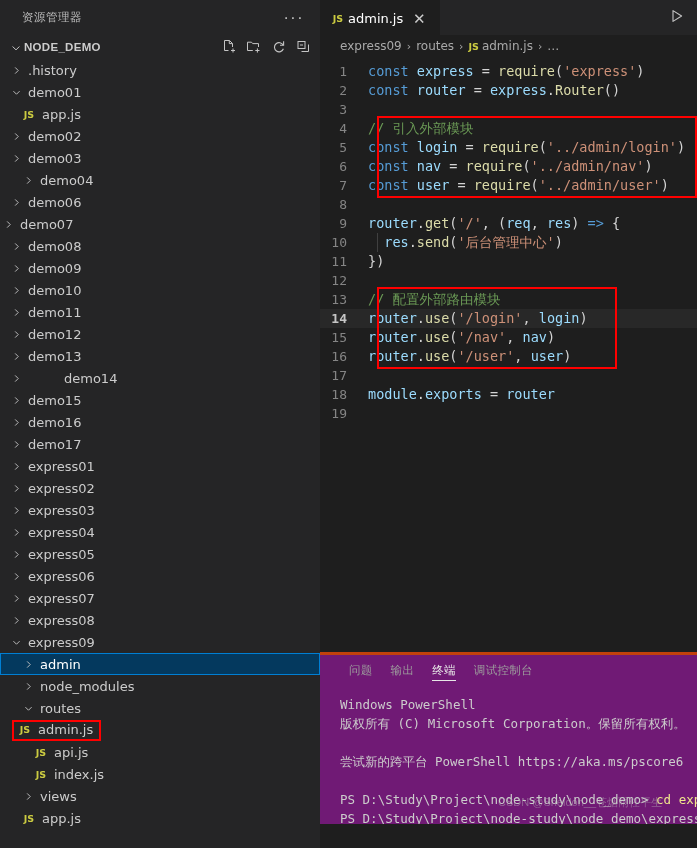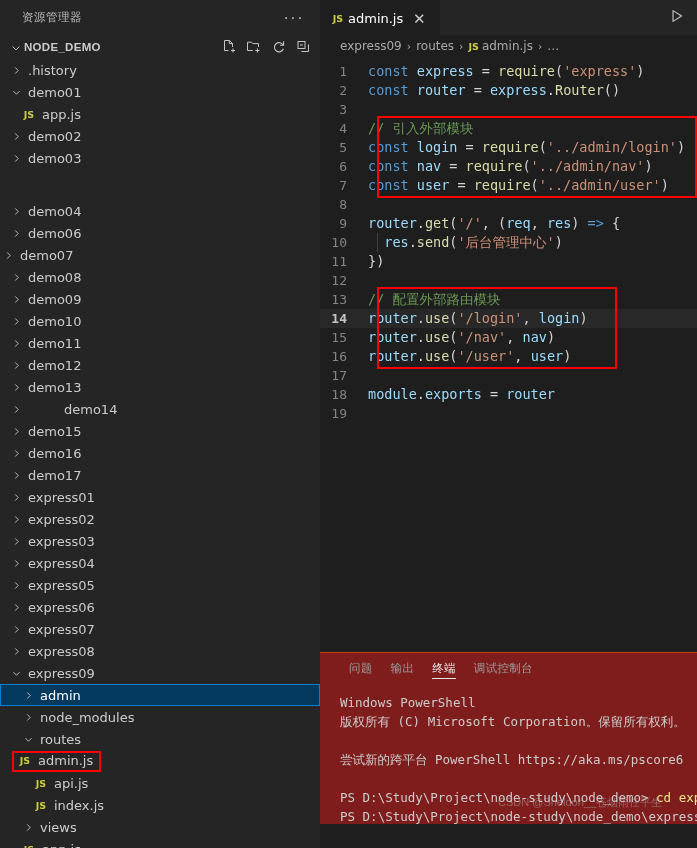--- a/index.html
+++ b/index.html
@@ -139,22 +139,22 @@
     border-left: 1px solid #404040;
   }
   
   .code-redbox {
     position: absolute; border: 2px solid #ff0000;
     pointer-events: none; z-index: 5;
   }
 
   
   #panel {
-    flex: 0 0 172px; height: 172px; background: #7f1d1d;
-    border-top: 1px solid #c2410c; display: flex; flex-direction: column;
+    flex: 0 0 172px; height: 172px; background: #701a75;
+    border-top: 3px solid #c2410c; display: flex; flex-direction: column;
     overflow: hidden; position: relative;
   }
   #panel-tabs {
     height: 30px; display: flex; align-items: center; gap: 0;
     padding-left: 20px; flex: 0 0 30px;
   }
   .ptab {
     font-size: 11.5px; color: #9d9d9d; cursor: pointer;
     padding: 0 9px; height: 30px; display: flex; align-items: center;
     position: relative; letter-spacing: .3px;
@@ -255,21 +255,21 @@
               <path d="M6 3.5 L10.5 8 L6 12.5" fill="none" stroke="currentColor" stroke-width="1.35"></path>
             </svg></span>
           <span class="tlabel">demo02</span>
         </div>
         <div class="trow" style="padding-left: 8px;">
           <span class="chev"><svg width="11" height="11" viewBox="0 0 16 16">
               <path d="M6 3.5 L10.5 8 L6 12.5" fill="none" stroke="currentColor" stroke-width="1.35"></path>
             </svg></span>
           <span class="tlabel">demo03</span>
         </div>
-        <div class="trow" style="padding-left: 8px; margin-top: 31px;">
+        <div class="trow" style="padding-left: 20px;">
           <span class="chev"><svg width="11" height="11" viewBox="0 0 16 16">
               <path d="M6 3.5 L10.5 8 L6 12.5" fill="none" stroke="currentColor" stroke-width="1.35"></path>
             </svg></span>
           <span class="tlabel">demo04</span>
         </div>
         <div class="trow" style="padding-left: 8px;">
           <span class="chev"><svg width="11" height="11" viewBox="0 0 16 16">
               <path d="M6 3.5 L10.5 8 L6 12.5" fill="none" stroke="currentColor" stroke-width="1.35"></path>
             </svg></span>
           <span class="tlabel">demo06</span>

